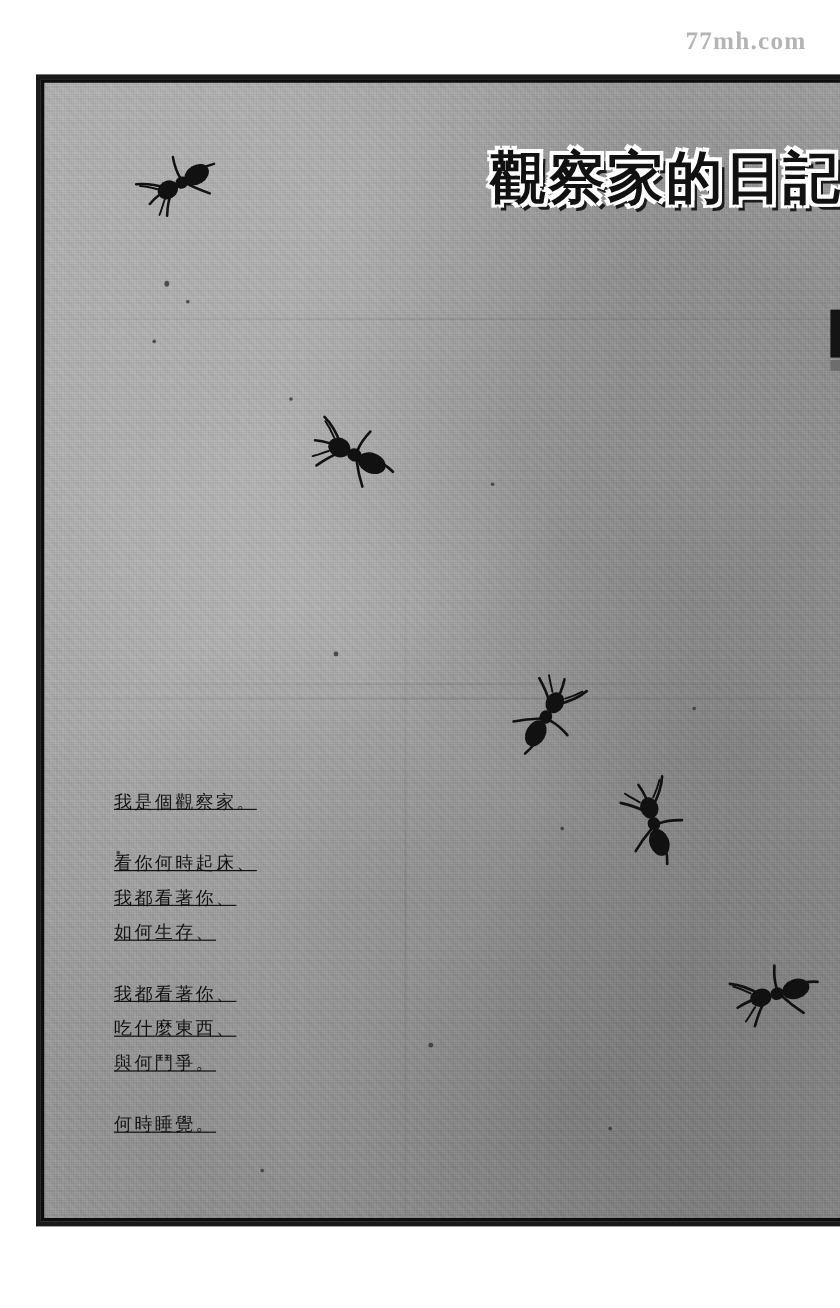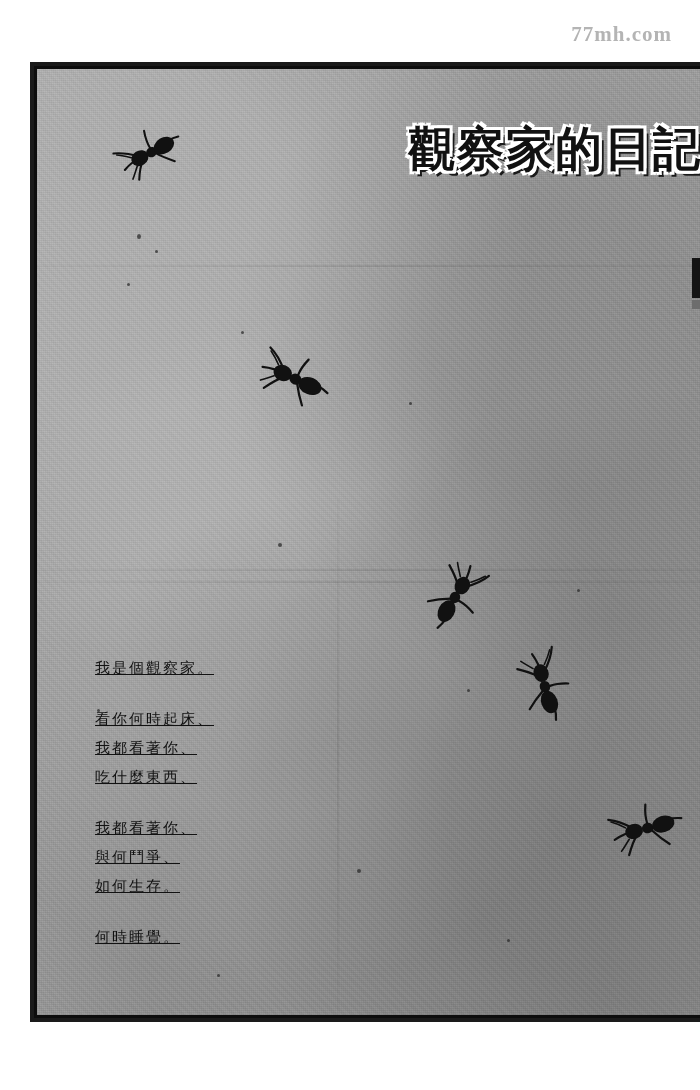--- a/index.html
+++ b/index.html
@@ -270,26 +270,26 @@
       </svg>
     </div>
 
     <div id="caption">
       <div class="stanza">
         <div class="line">我是個觀察家。</div>
       </div>
       <div class="stanza">
         <div class="line">看你何時起床、</div>
         <div class="line">我都看著你、</div>
+        <div class="line">如何生存、</div>
+      </div>
+      <div class="stanza">
+        <div class="line">我都看著你、</div>
         <div class="line">吃什麼東西、</div>
-      </div>
-      <div class="stanza">
-        <div class="line">我都看著你、</div>
-        <div class="line">與何鬥爭、</div>
-        <div class="line">如何生存。</div>
+        <div class="line">與何鬥爭。</div>
       </div>
       <div class="stanza">
         <div class="line">何時睡覺。</div>
       </div>
     </div>
   </div>
 </div>
 
 <div id="edge-top"></div>
 <div id="edge-mid"></div>

